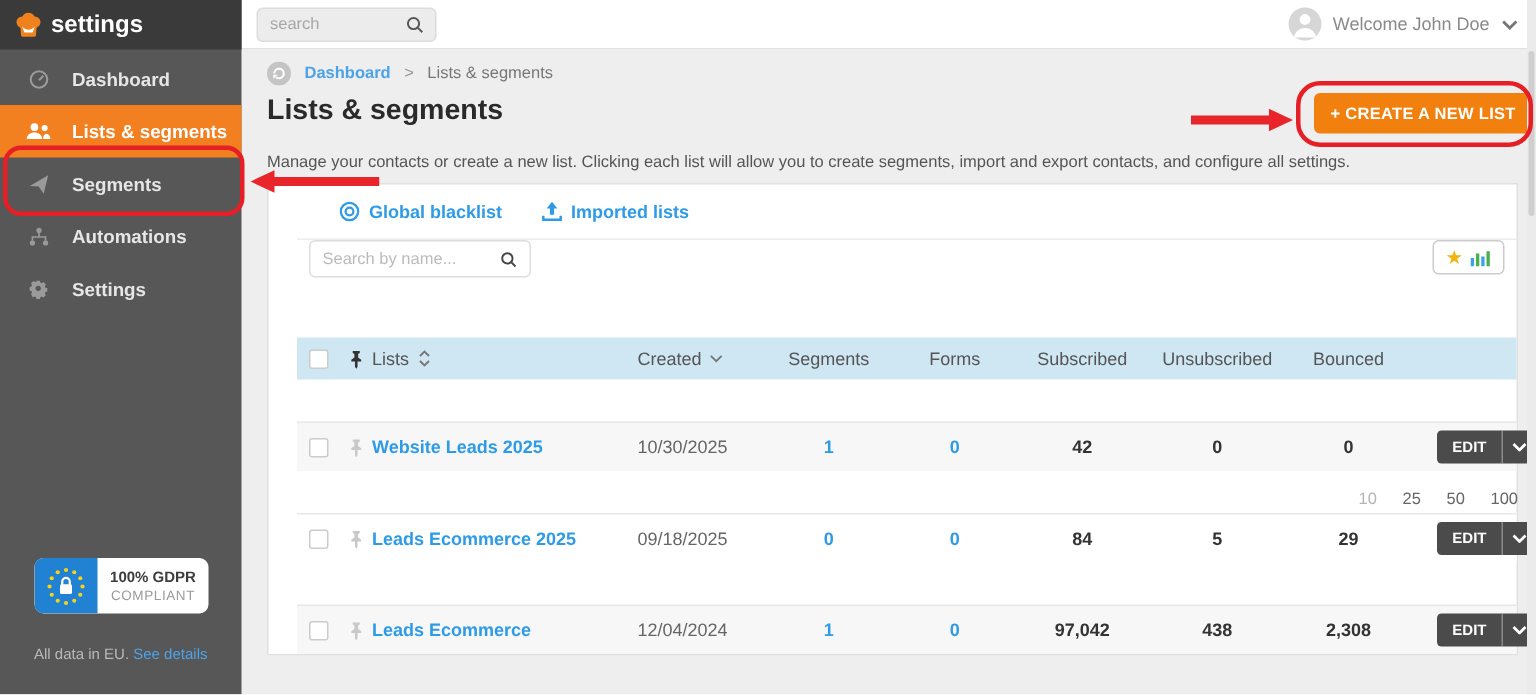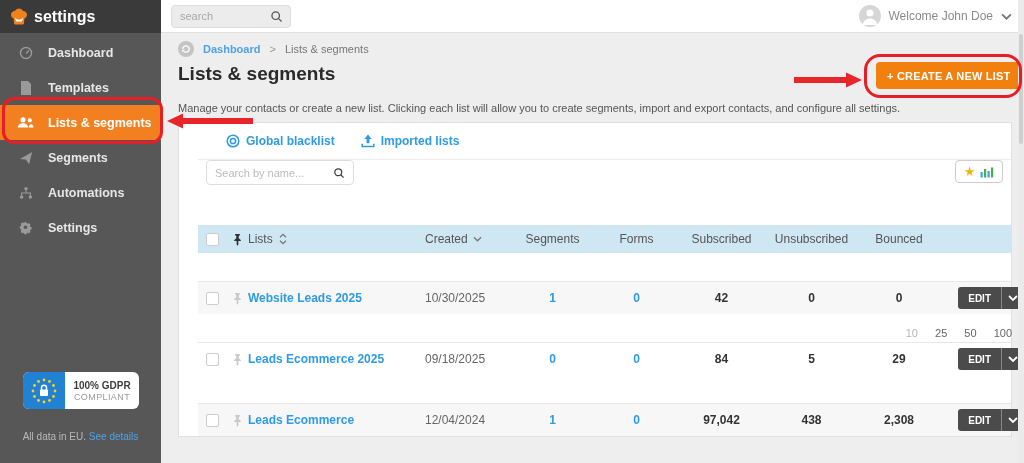--- a/index.html
+++ b/index.html
@@ -108,28 +108,20 @@
 
     <div class="menu">
       <div class="menu-item">
         <span class="micon">
           <svg width="14" height="14" viewBox="0 0 16 16">
               <circle cx="8" cy="8" r="6.3" fill="none" stroke="currentColor" stroke-width="1.6"></circle>
               <line x1="8" y1="8.5" x2="11.3" y2="5.2" stroke="currentColor" stroke-width="1.6"></line>
             </svg>
         </span>
         <span>Dashboard</span>
-      </div>
-      <div class="menu-item">
-        <span class="micon">
-          <svg width="12" height="14" viewBox="0 0 12 14">
-              <path d="M1 0h7l3 3v11H1z" fill="currentColor"></path>
-            </svg>
-        </span>
-        <span>Templates</span>
       </div>
       <div class="menu-item active">
         <span class="micon">
           <svg width="18" height="13" viewBox="0 0 20 14">
               <circle cx="7" cy="3.8" r="3" fill="currentColor"></circle>
               <path d="M1 13c0-3 2.7-5 6-5s6 2 6 5z" fill="currentColor"></path>
               <circle cx="15" cy="4.5" r="2.4" fill="currentColor"></circle>
               <path d="M13.6 13c.2-2.4 1.5-4 3-4 1.6 0 2.7 1.7 2.9 4z" fill="currentColor"></path>
             </svg>
         </span>

